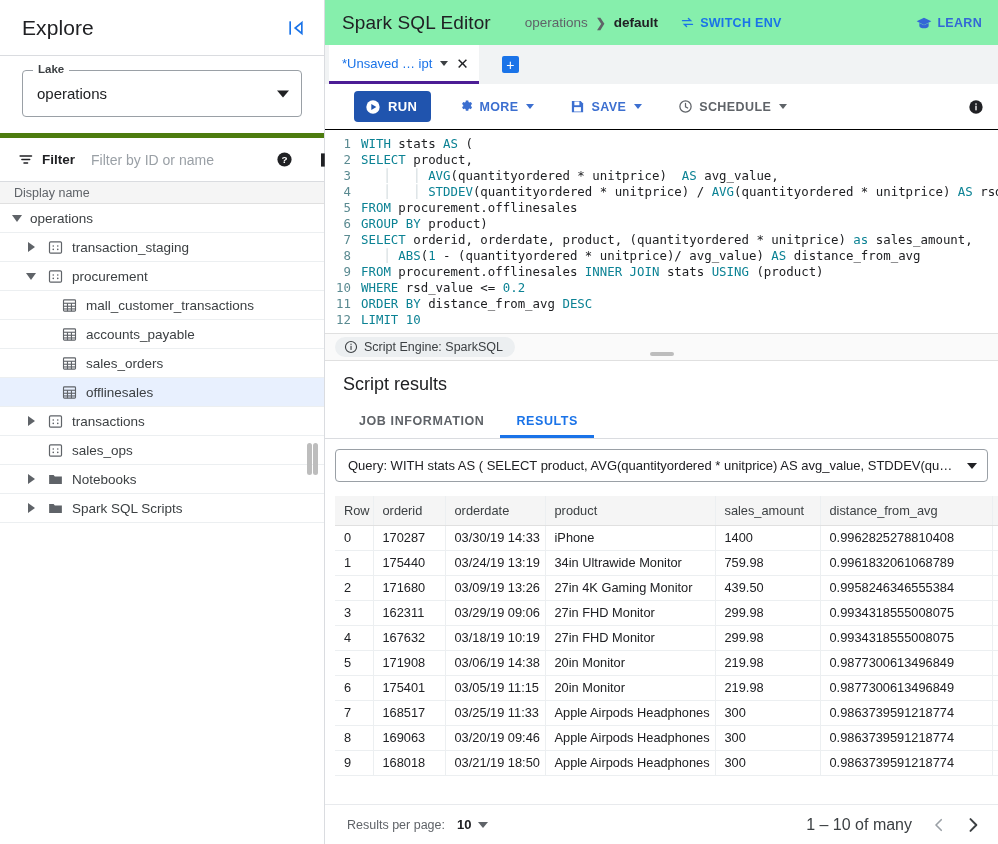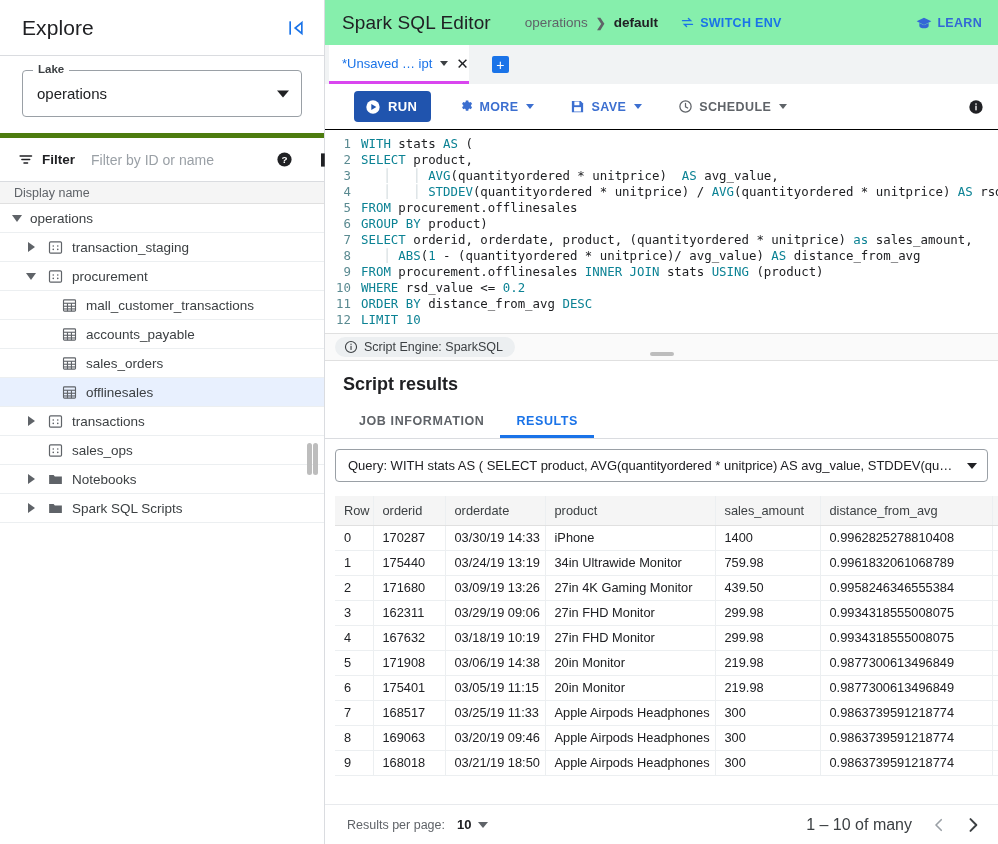--- a/index.html
+++ b/index.html
@@ -126,22 +126,22 @@
   }
 
   .tabstrip {
     flex: 0 0 39px; background: #f1f3f4;
     display: flex; align-items: flex-end;
     padding-left: 4px; position: relative;
   }
   .file-tab {
     height: 39px; background: #fff;
     display: flex; align-items: center;
-    padding: 0 0 0 13px; gap: 3px;
-    border-bottom: 3px solid #d946ef;
+    padding: 0 10px 0 13px; gap: 3px;
+    border-bottom: 3px solid #4c1d95;
     min-width: 131px;
     cursor: pointer;
   }
   .file-tab-name { font-size: 13px; color: #1a73e8; }
   .tab-caret { width: 0; height: 0; border-left: 4px solid transparent; border-right: 4px solid transparent; border-top: 5px solid #3c4043; margin: 0 3px 0 5px; cursor:pointer; }
   .tab-close { font-size: 15px; color: #202124; margin-left: 2px; cursor: pointer; line-height: 1; }
   .add-tab {
     width: 17px; height: 17px; background: #1a73e8;
     color: #fff; border-radius: 2px; margin-left: 23px; margin-bottom: 11px;
     display: flex; align-items: center; justify-content: center;
@@ -203,21 +203,21 @@
   .drag-handle {
     position: absolute; left: 50%; transform: translateX(-50%);
     bottom: 4px; width: 24px; height: 4px; border-radius: 2px;
     background: #bdbdbd; cursor: ns-resize;
   }
 
   
   .results-pane { flex: 1; display: flex; flex-direction: column; background: #fff; border-top:1px solid #e0e0e0;}
   .results-title {
     flex: 0 0 46px; display: flex; align-items: center;
-    padding-left: 18px; font-size: 18px; color: #202124; font-weight: bold;
+    padding-left: 18px; font-size: 18px; color: #202124;
   }
   .tabs {
     flex: 0 0 32px; display: flex; align-items: stretch;
     border-bottom: 1px solid #dadce0; padding-left: 18px;
   }
   .tab {
     display: flex; align-items: center; padding: 0 16px;
     font-size: 12.5px; font-weight: 700; letter-spacing: .6px;
     color: #5f6368; cursor: pointer; border-bottom: 3px solid transparent;
   }

